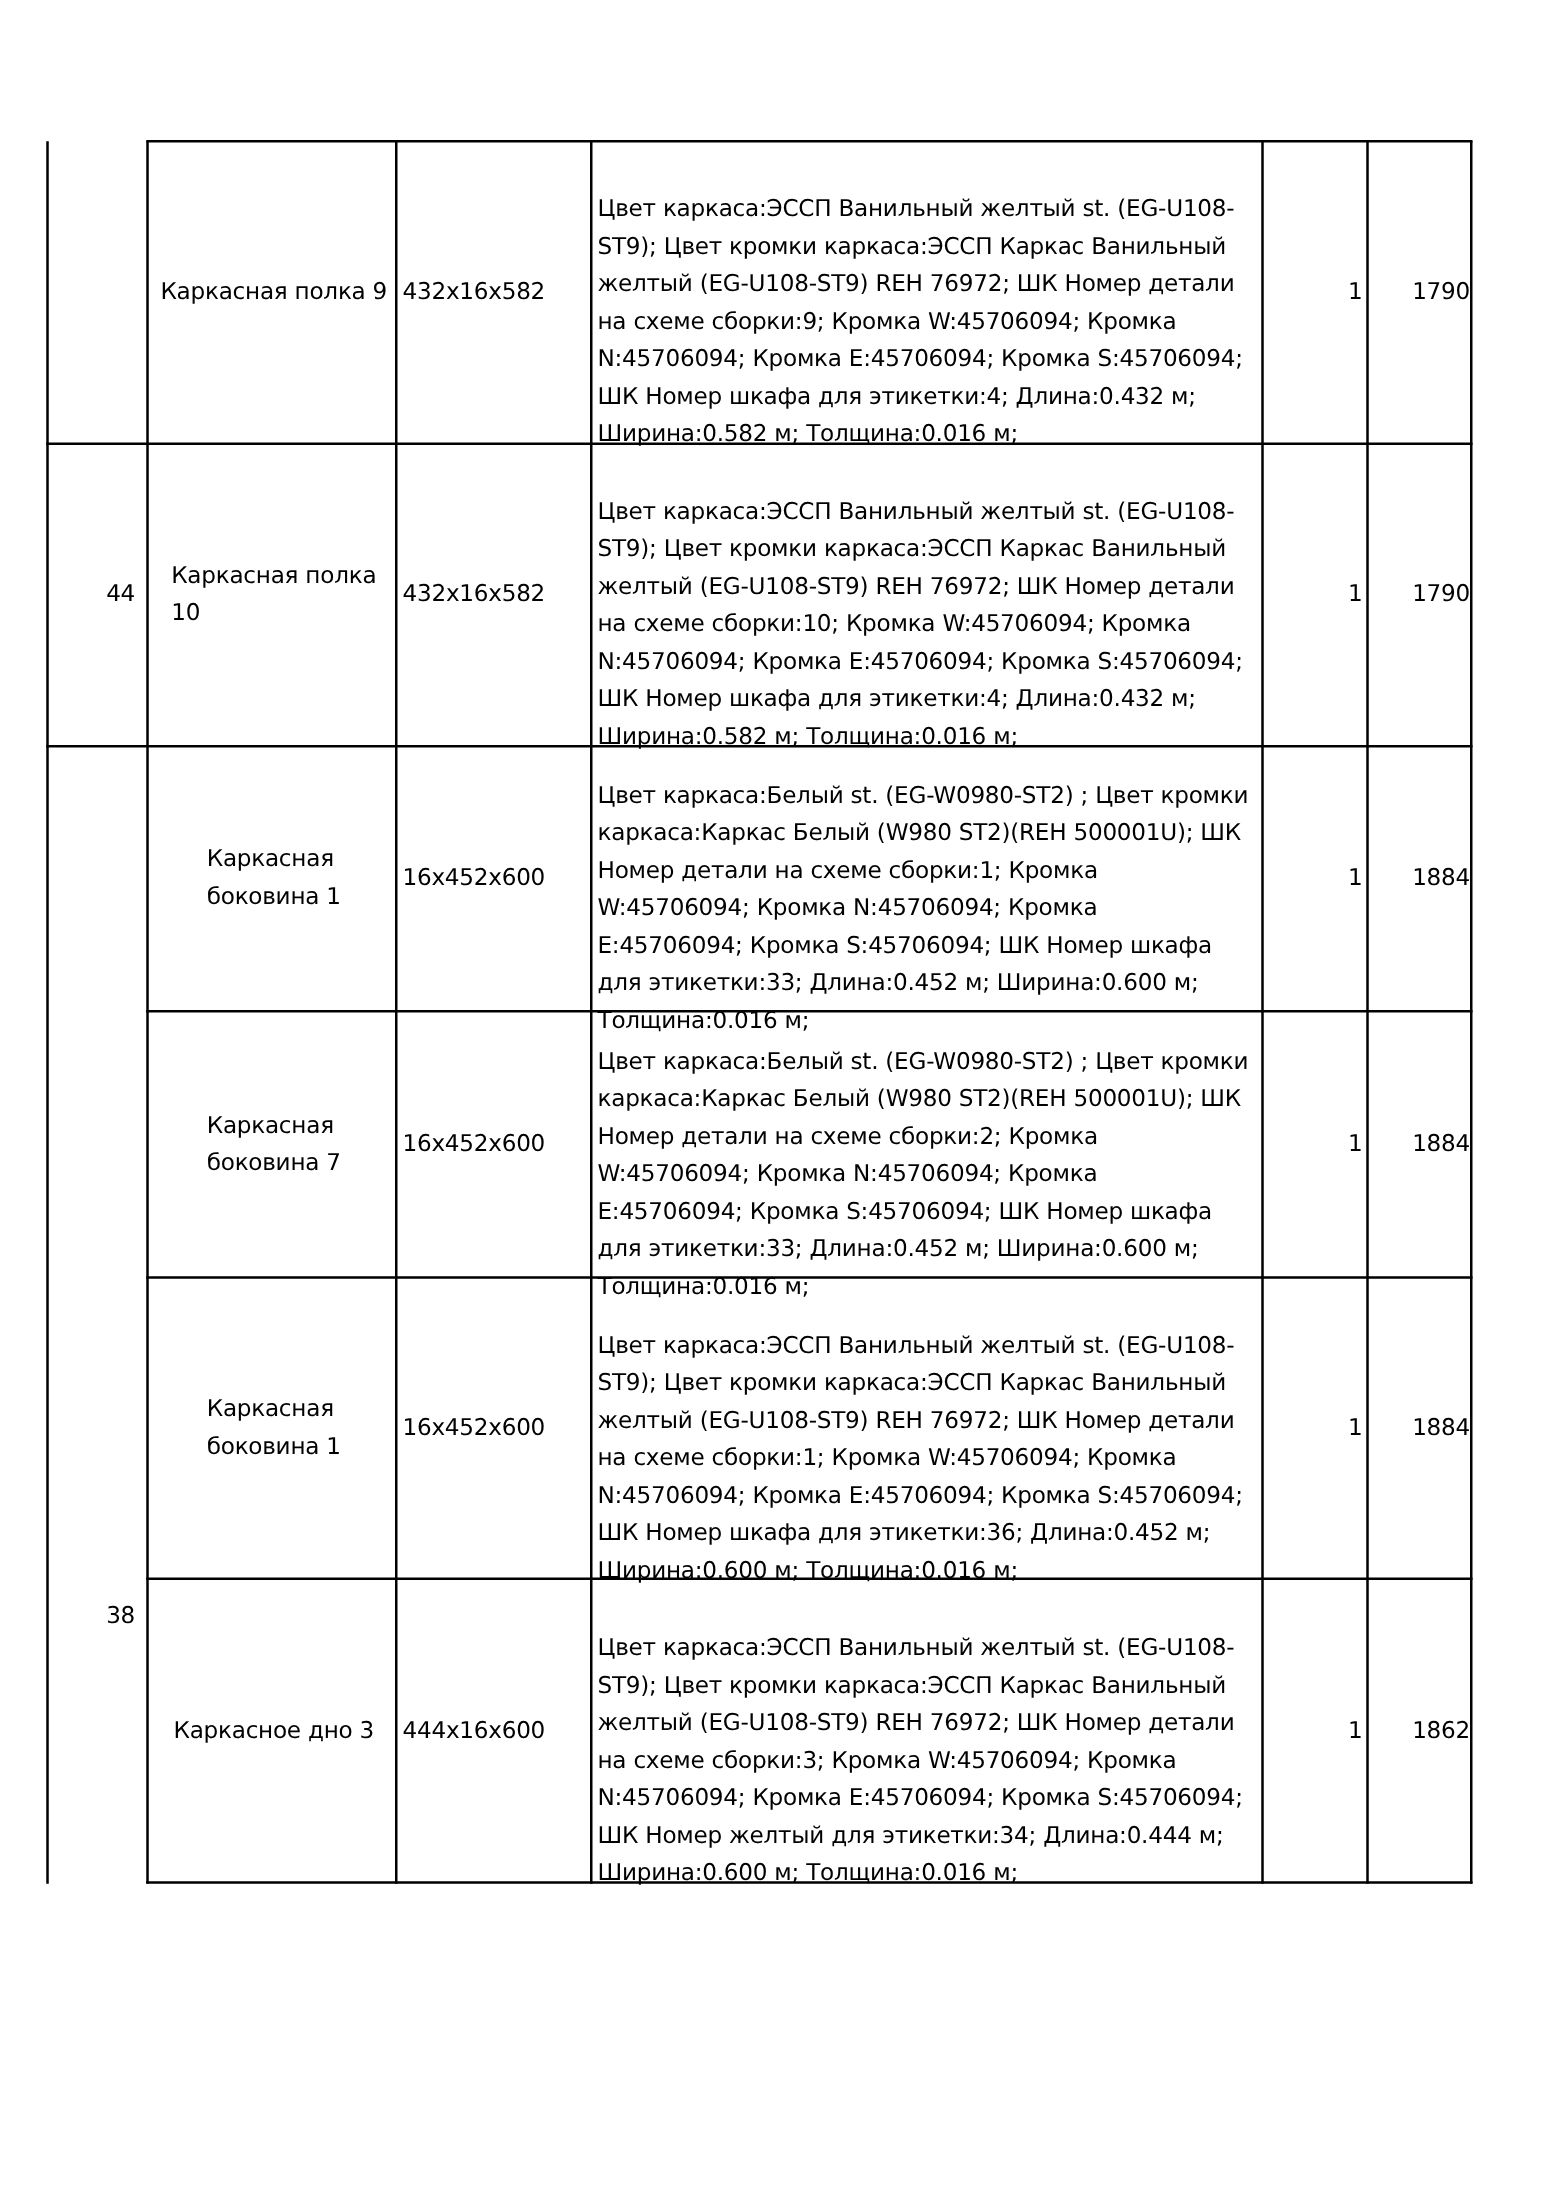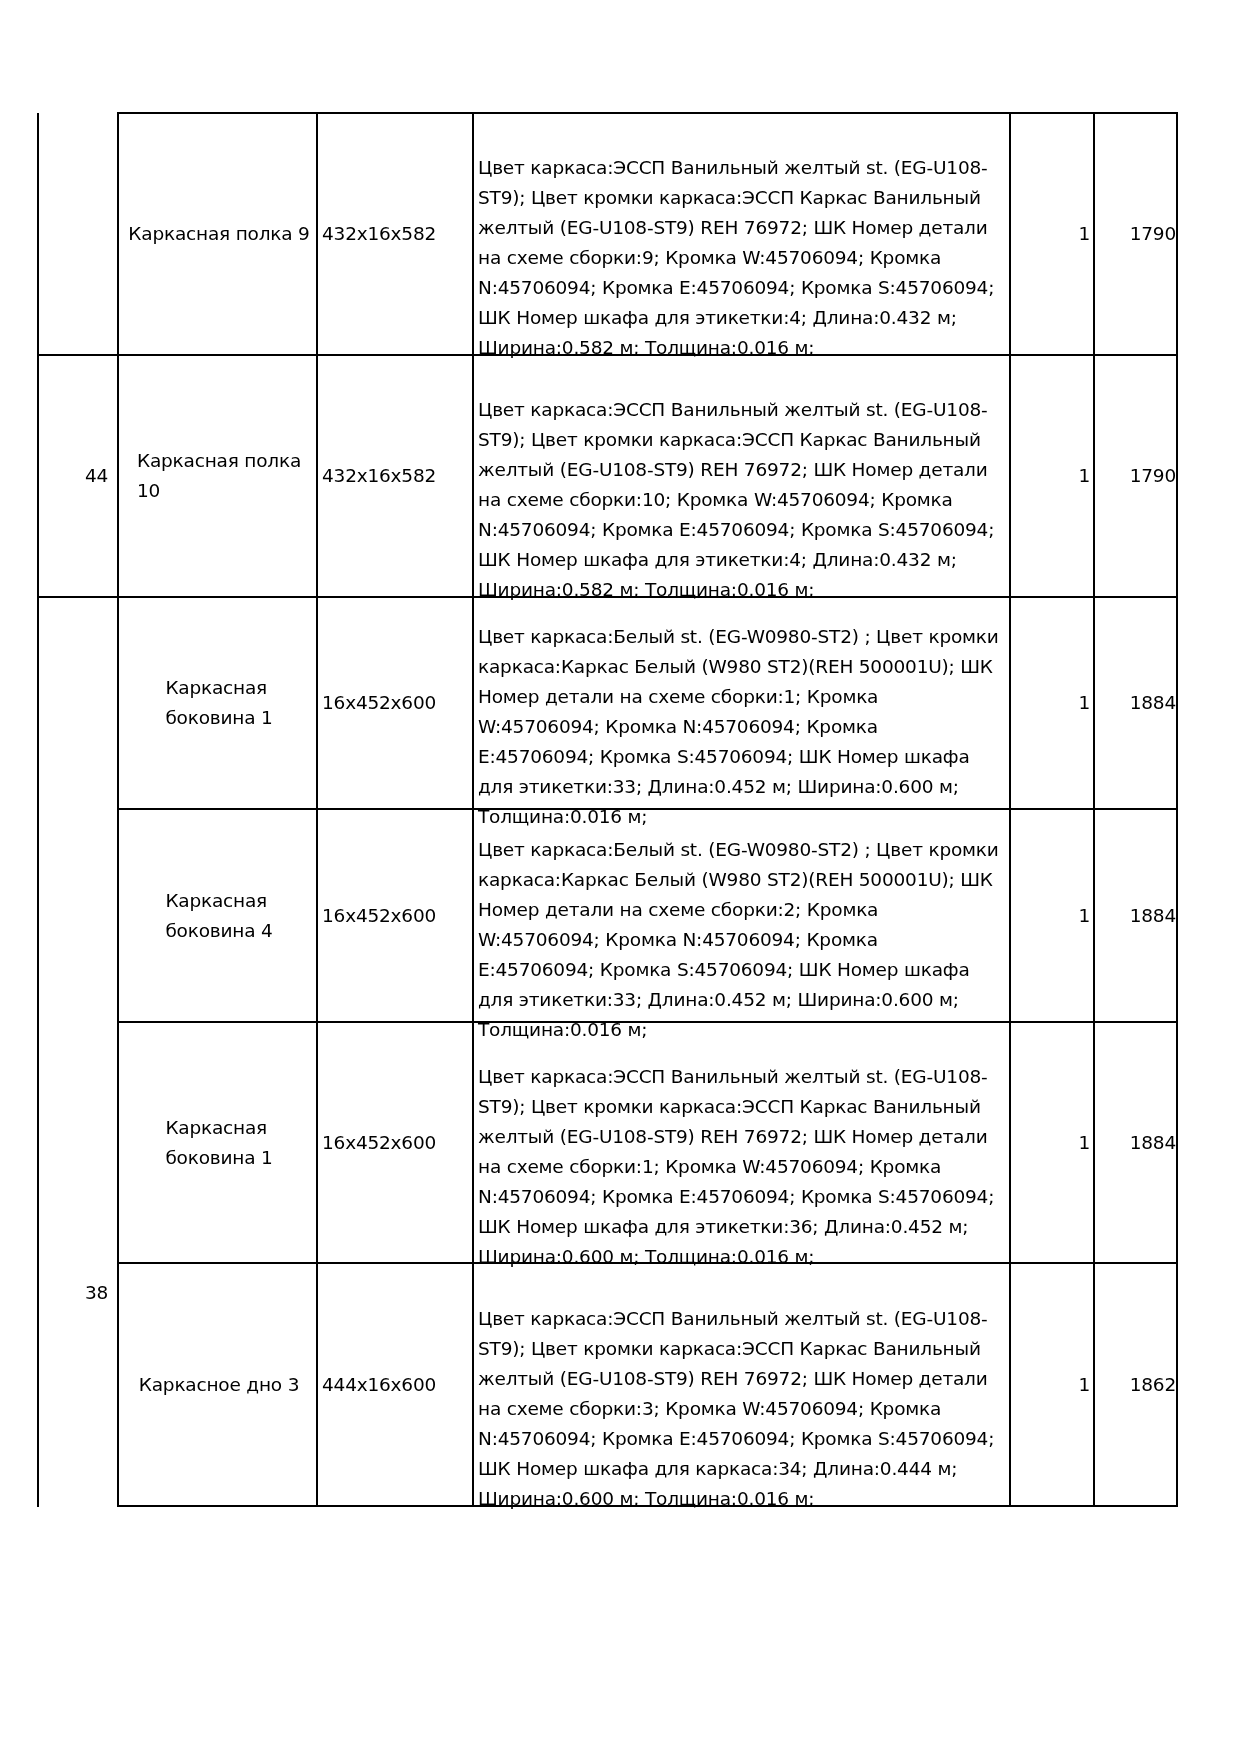--- a/index.html
+++ b/index.html
@@ -122,21 +122,21 @@
   <div class="cell qty txt" style="top:597px; height:212px;">
     <span>1</span>
   </div>
   <div class="cell price txt" style="top:597px; height:212px;">
     <span>1884</span>
   </div>
 
   <div class="cell name txt" style="top:809px; height:213px;">
     <div class="lines">
       <span>Каркасная</span>
-      <span>боковина 4</span>
+      <span>боковина 7</span>
     </div>
   </div>
   <div class="cell dims txt" style="top:809px; height:213px;">
     <span>16x452x600</span>
   </div>
   <div class="cell desc txt" style="top:809px; height:213px;">
     <div class="lines">
       <span>Цвет каркаса:Белый st. (EG-W0980-ST2) ; Цвет кромки</span>
       <span>каркаса:Каркас Белый (W980 ST2)(REH 500001U); ШК</span>
       <span>Номер детали на схеме сборки:2; Кромка</span>
@@ -188,21 +188,21 @@
   <div class="cell dims txt" style="top:1263px; height:243px;">
     <span>444x16x600</span>
   </div>
   <div class="cell desc txt" style="top:1263px; height:243px;">
     <div class="lines">
       <span>Цвет каркаса:ЭССП Ванильный желтый st. (EG-U108-</span>
       <span>ST9); Цвет кромки каркаса:ЭССП Каркас Ванильный</span>
       <span>желтый (EG-U108-ST9) REH 76972; ШК Номер детали</span>
       <span>на схеме сборки:3; Кромка W:45706094; Кромка</span>
       <span>N:45706094; Кромка E:45706094; Кромка S:45706094;</span>
-      <span>ШК Номер шкафа для каркаса:34; Длина:0.444 м;</span>
+      <span>ШК Номер желтый для этикетки:34; Длина:0.444 м;</span>
       <span>Ширина:0.600 м; Толщина:0.016 м;</span>
     </div>
   </div>
   <div class="cell qty txt" style="top:1263px; height:243px;">
     <span>1</span>
   </div>
   <div class="cell price txt" style="top:1263px; height:243px;align-items:center;">
     <span>1862</span>
   </div>
 

